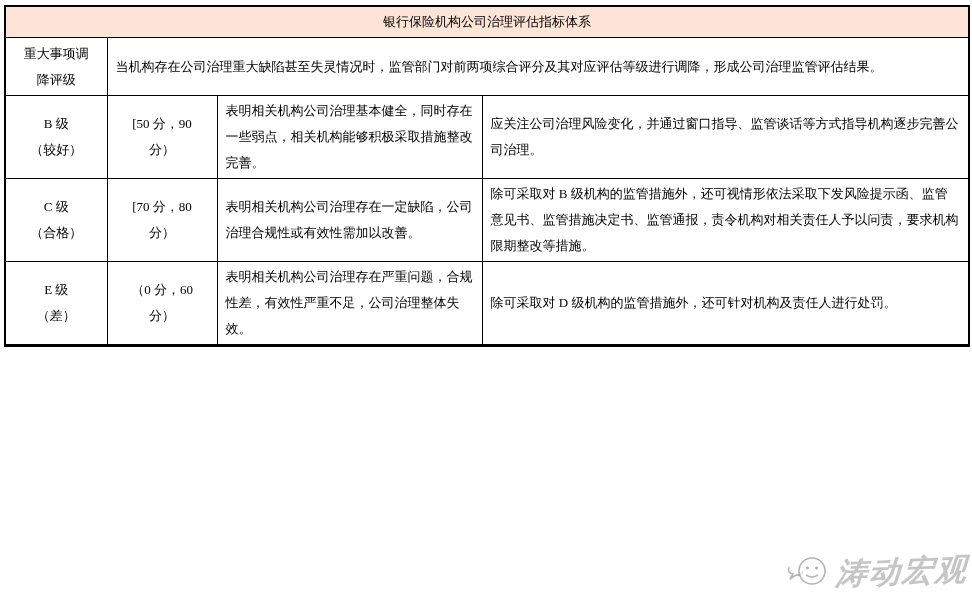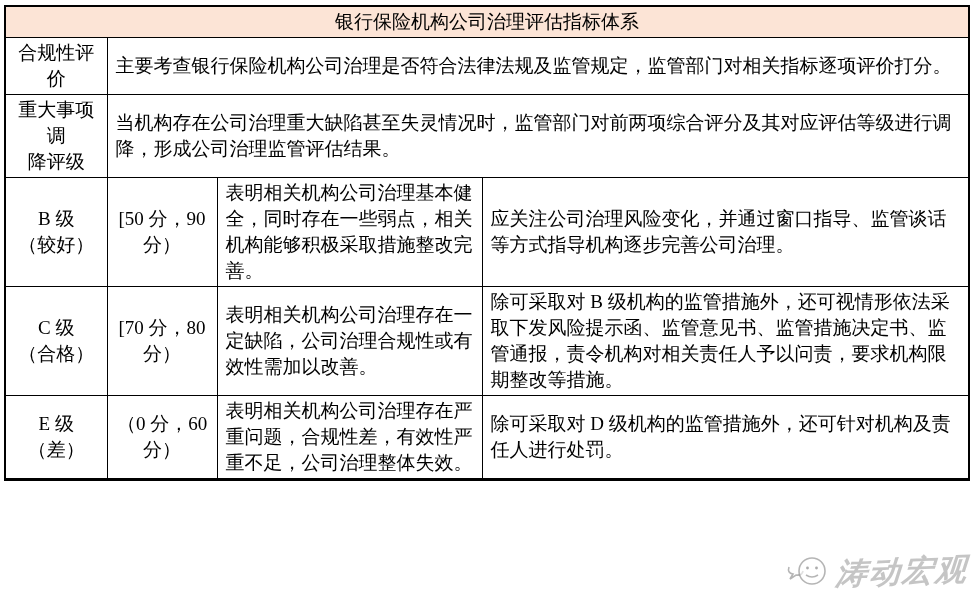--- a/index.html
+++ b/index.html
@@ -7,21 +7,21 @@
     width:972px;height:609px;background:#ffffff;position:relative;overflow:hidden;
     font-family:"Liberation Serif","DejaVu Serif",serif;color:#000;
   }
   .sheet{position:absolute;left:4px;top:5px;}
   table.gov{
     border-collapse:collapse;table-layout:fixed;width:964px;
     border:2px solid #000;border-bottom:3px solid #000;
   }
   table.gov td,table.gov th{
     border:1px solid #000;
-    font-size:19px;line-height:26px;
+    font-size:13px;line-height:26px;
     vertical-align:middle;
     padding:2px 8px;
     font-weight:normal;
     word-break:break-all;
   }
   th.band{
     background:#fce4d6;
     font-weight:bold;font-size:17px;line-height:22px;
     text-align:center;
     border-top:2px solid #000;border-bottom:2px solid #000;
@@ -58,24 +58,20 @@
     <colgroup>
       <col style="width:102px">
         <col style="width:110px">
         <col style="width:265px">
         <col style="width:487px">
     </colgroup>
 
     <tbody>
         <tr class="r-title1">
       <th class="band" colspan="4">银行保险机构公司治理评估指标体系</th>
-    </tr>
-    <tr class="r-comp">
-      <td class="c">合规性评价</td>
-      <td colspan="3">主要考查银行保险机构公司治理是否符合法律法规及监管规定，监管部门对相关指标逐项评价打分。</td>
     </tr>
     <tr class="r-major">
       <td class="c prewrap">重大事项调
 降评级</td>
       <td colspan="3">当机构存在公司治理重大缺陷甚至失灵情况时，监管部门对前两项综合评分及其对应评估等级进行调降，形成公司治理监管评估结果。</td>
     </tr>
 
 
     <tr class="r-b">
       <td class="c prewrap">B 级

